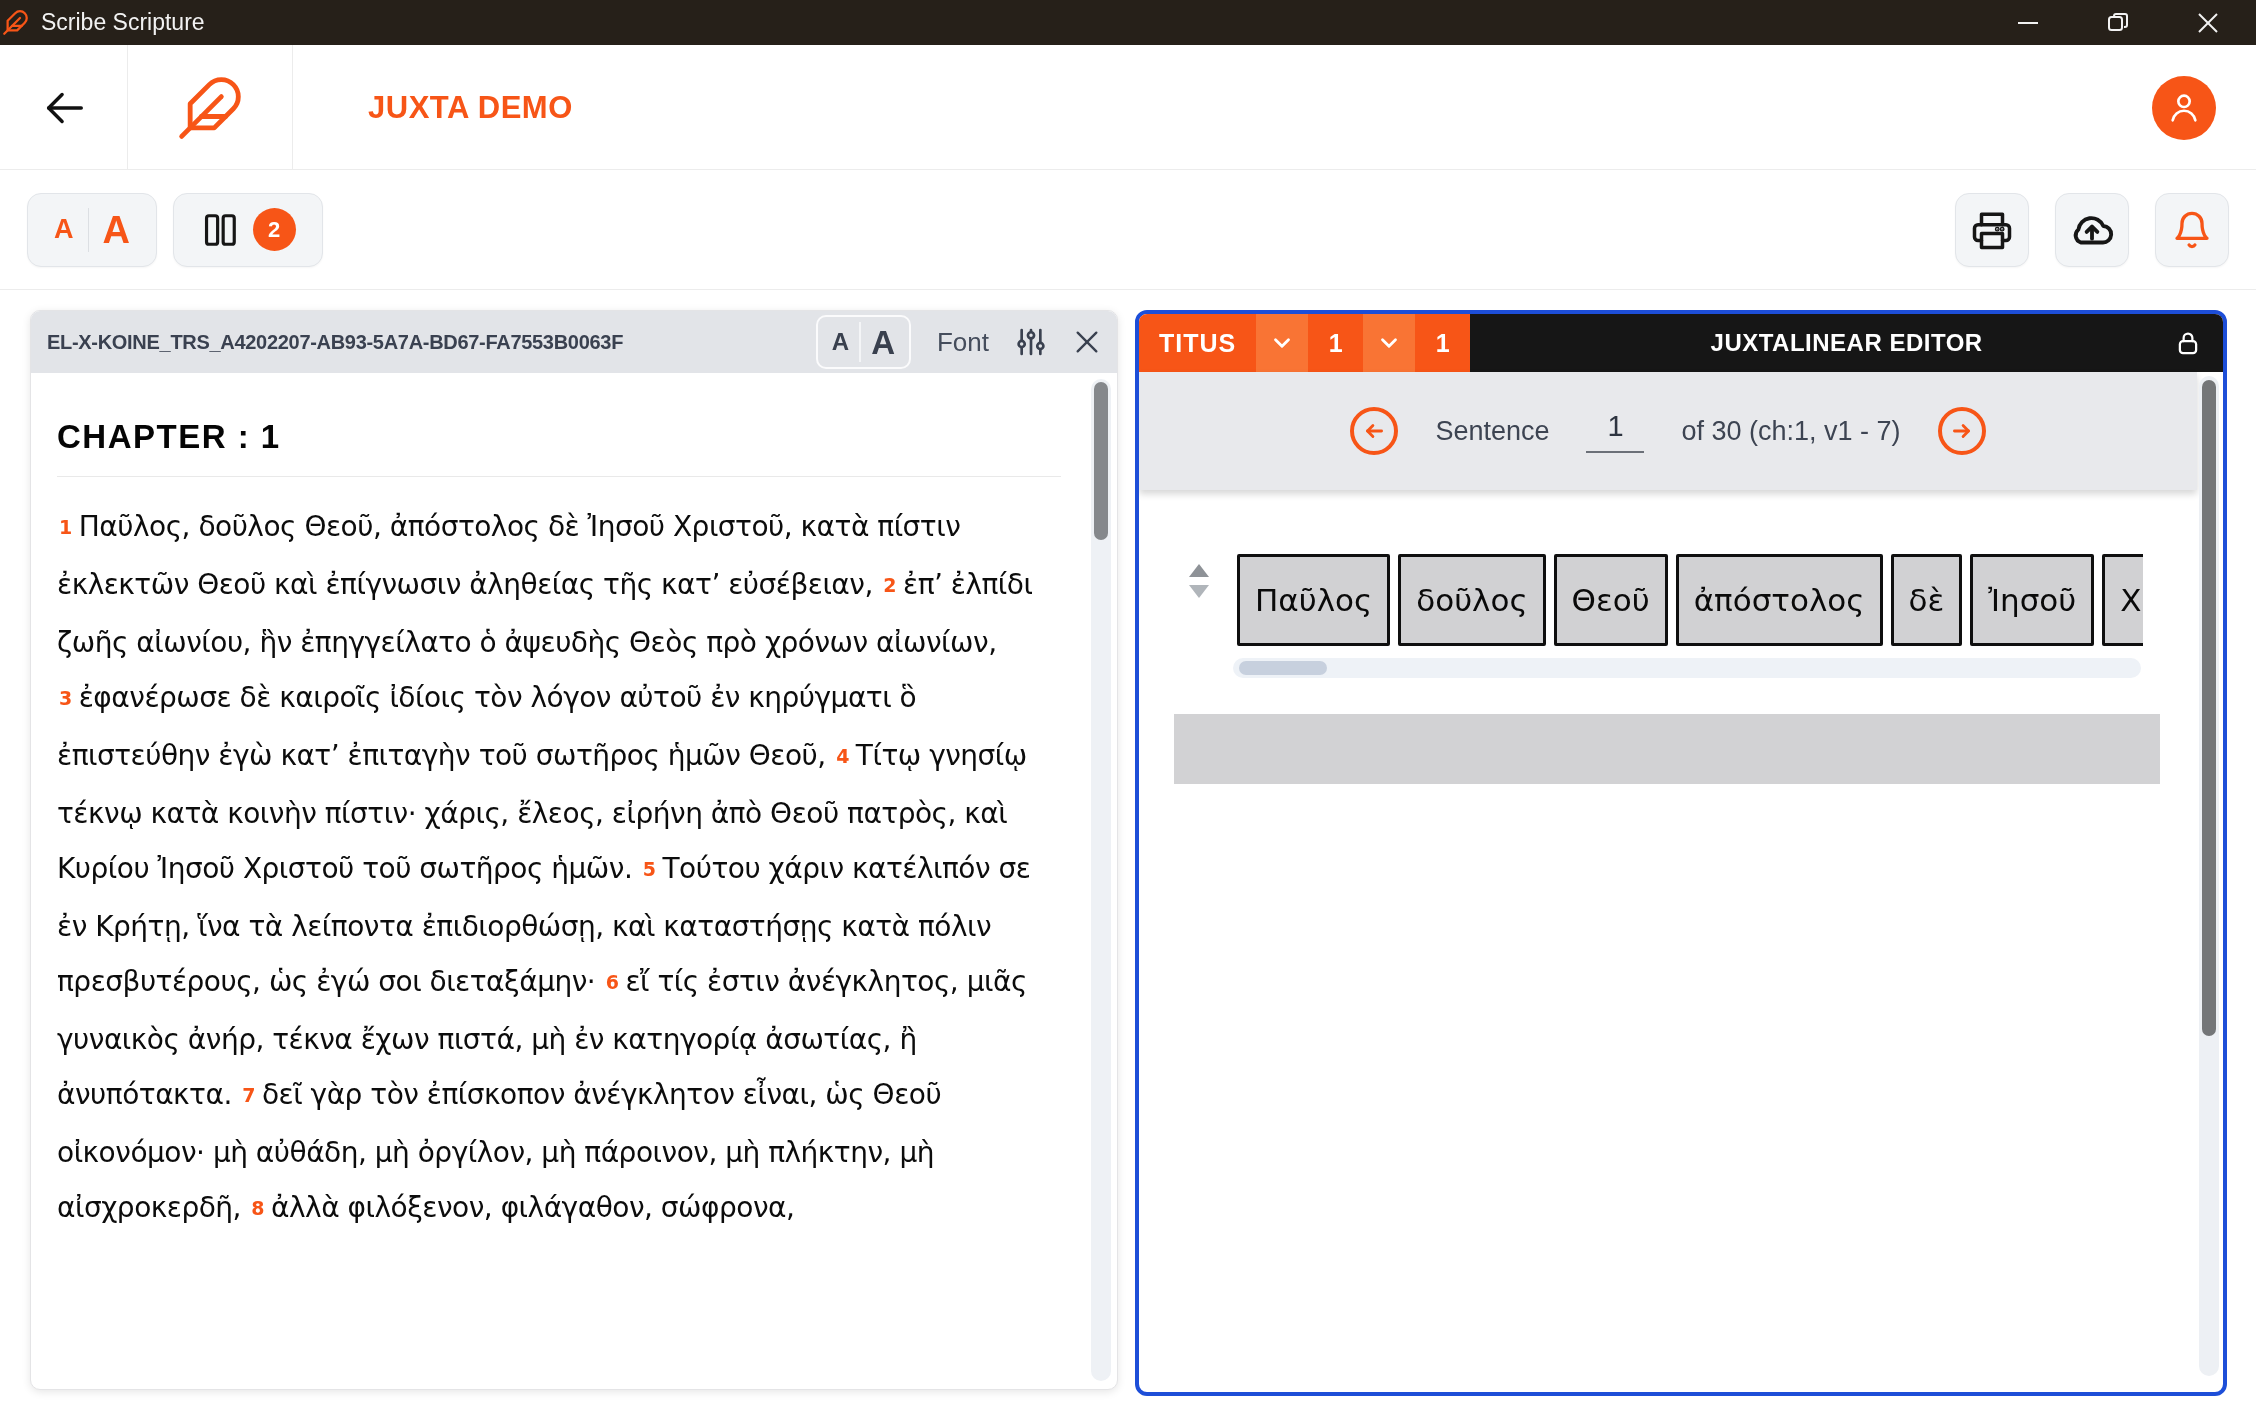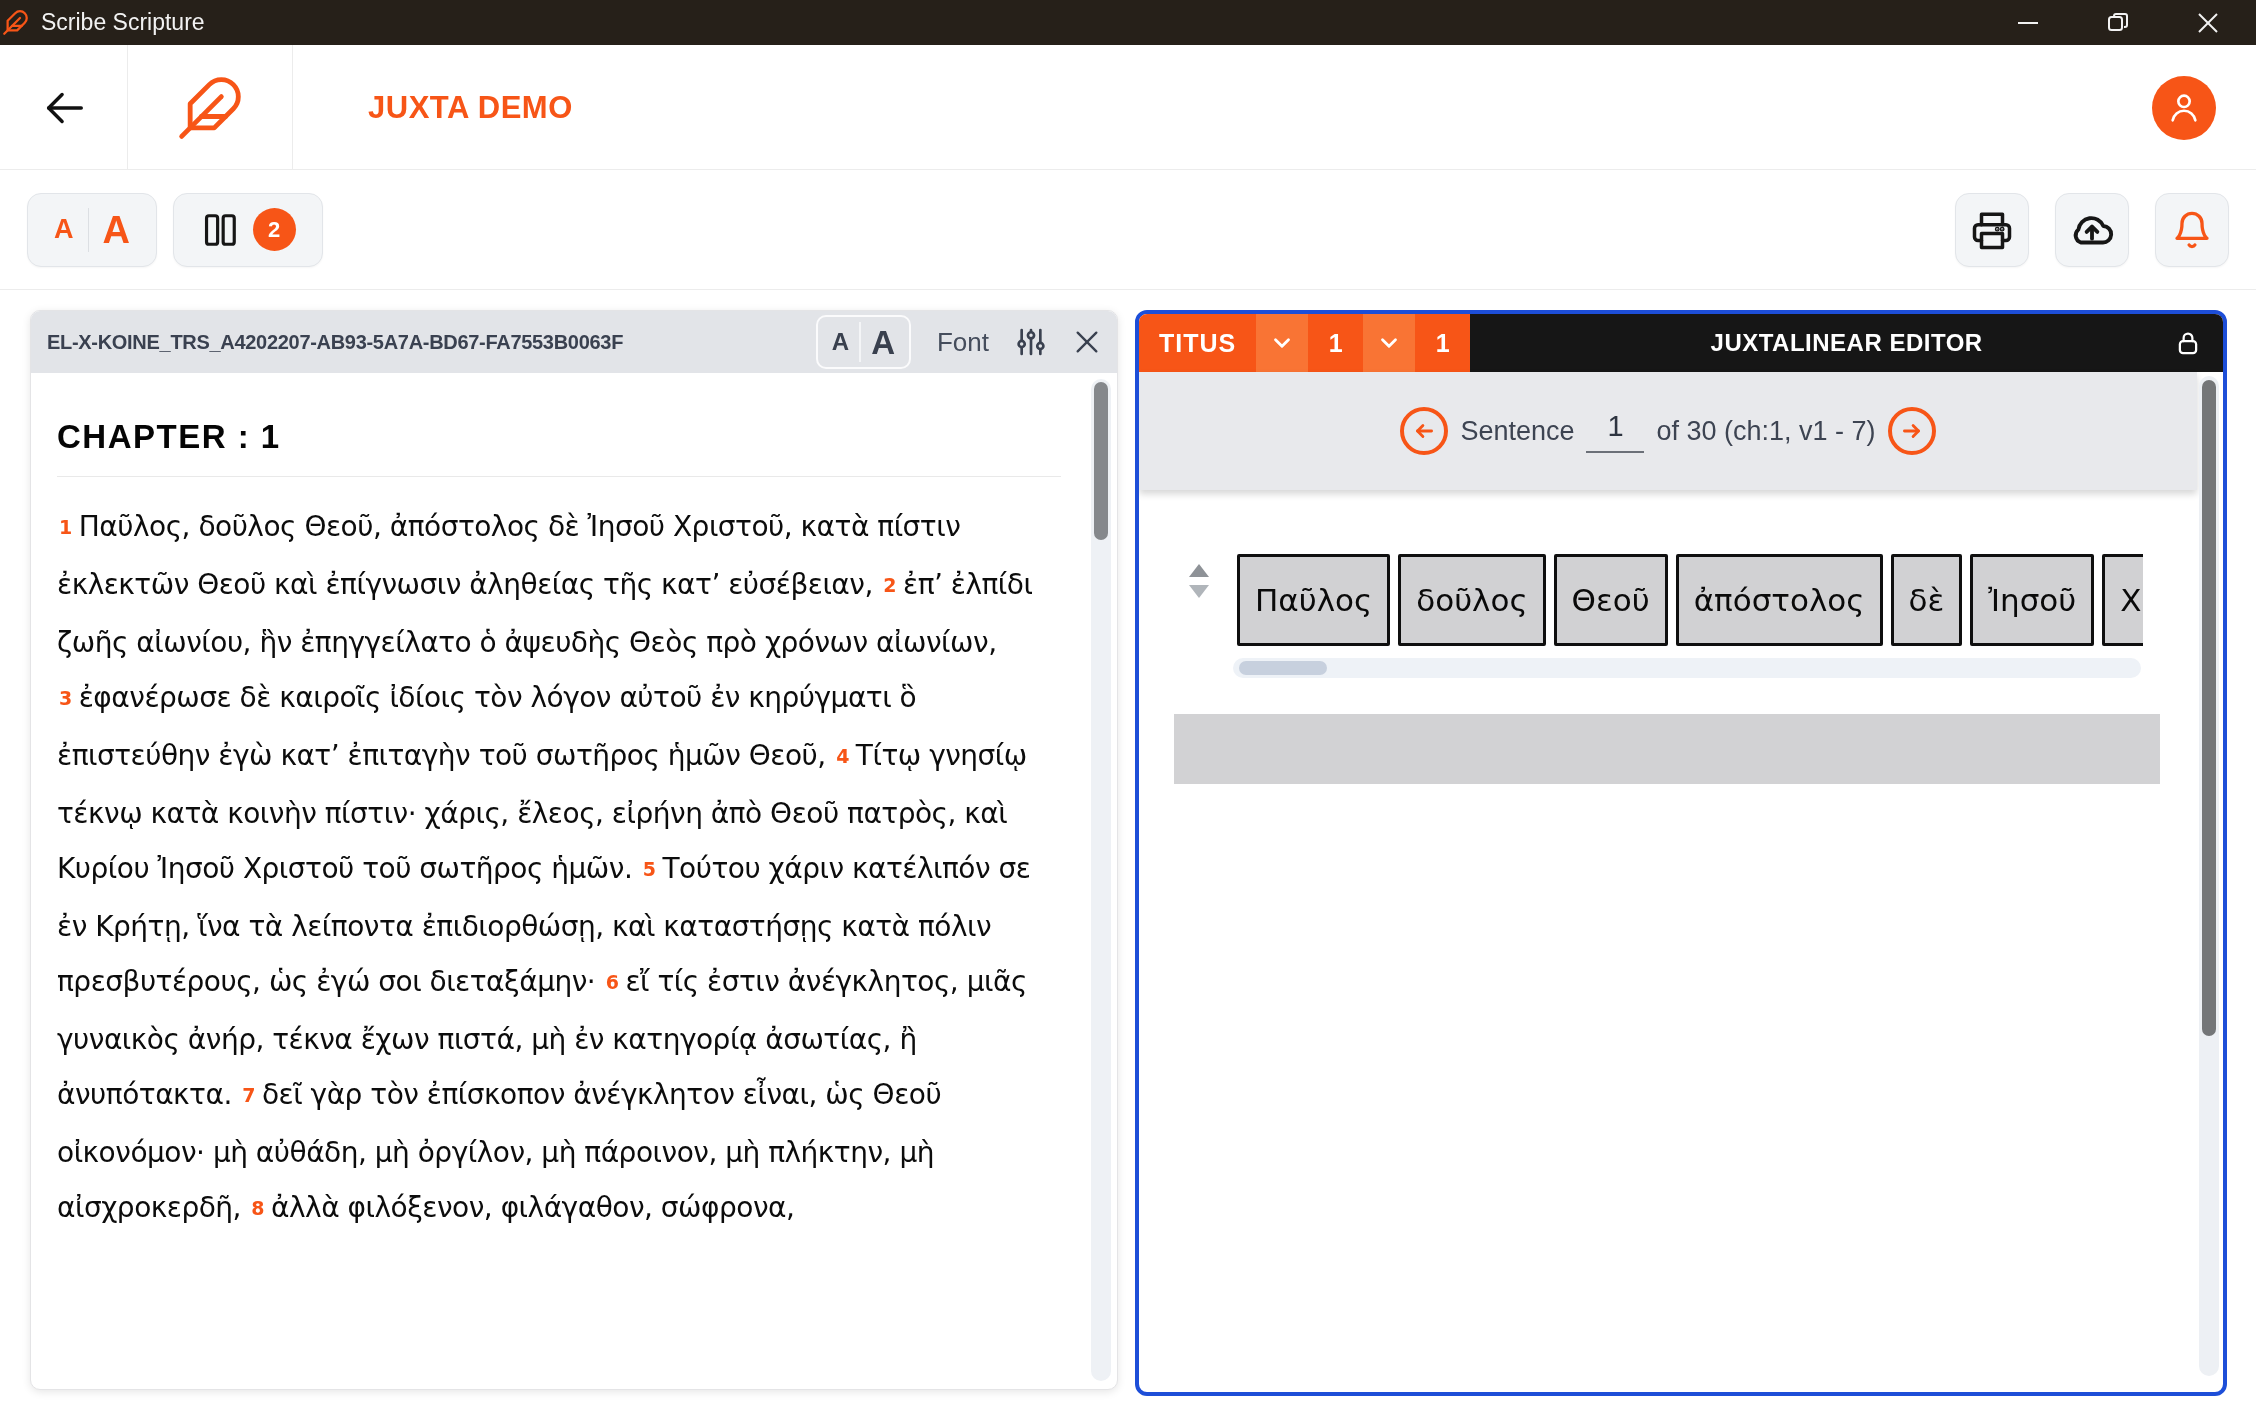--- a/index.html
+++ b/index.html
@@ -80,21 +80,21 @@
   .rp-book{background:var(--accent); color:#fff; font-size:25px; font-weight:bold; letter-spacing:1px;
     display:flex; align-items:center; padding:0 20px; cursor:pointer;}
   .rp-chev{width:52px; background:var(--accent_light); border:none; cursor:pointer;
     display:flex; align-items:center; justify-content:center;}
   .rp-num{width:55px; background:var(--accent); color:#fff; font-size:25px; font-weight:bold;
     display:flex; align-items:center; justify-content:center; cursor:pointer;}
   .rp-black{flex:1; background:var(--editor_header); position:relative; display:flex; align-items:center; justify-content:center;}
   .rp-black .etitle{color:#fff; font-size:24px; font-weight:bold; letter-spacing:.5px;}
   .rp-black .lock{position:absolute; right:20px; top:50%; transform:translateY(-50%); display:flex;}
   .rp-nav{position:absolute; left:0; top:58px; width:calc(100% - 26px); height:118px; background:#e8e9ec;
-    box-shadow:0 4px 7px rgba(0,0,0,.16); display:flex; align-items:center; justify-content:center; gap:12px; z-index:2;}
+    box-shadow:0 4px 7px rgba(0,0,0,.16); display:flex; align-items:center; justify-content:center; gap:37px; z-index:2;}
   .nav-circle{width:48px; height:48px; border-radius:50%; border:4px solid var(--accent); background:none;
     cursor:pointer; display:flex; align-items:center; justify-content:center;}
   .nav-text{font-size:27px; color:#3d4452;}
   .sentence-input{display:inline-block; min-width:58px; text-align:center; font-size:29px; color:#2e3440;
     border-bottom:2px solid #6b7078; padding:0 4px 8px 4px; cursor:text;}
   .reorder{position:absolute; left:50px; top:250px; display:flex; flex-direction:column; gap:8px; align-items:center;}
   .tri-up{width:0;height:0;border-left:10px solid transparent;border-right:10px solid transparent;
     border-bottom:13px solid #8e9297; cursor:pointer;}
   .tri-down{width:0;height:0;border-left:10px solid transparent;border-right:10px solid transparent;
     border-top:13px solid #b0b5ba; cursor:pointer;}

